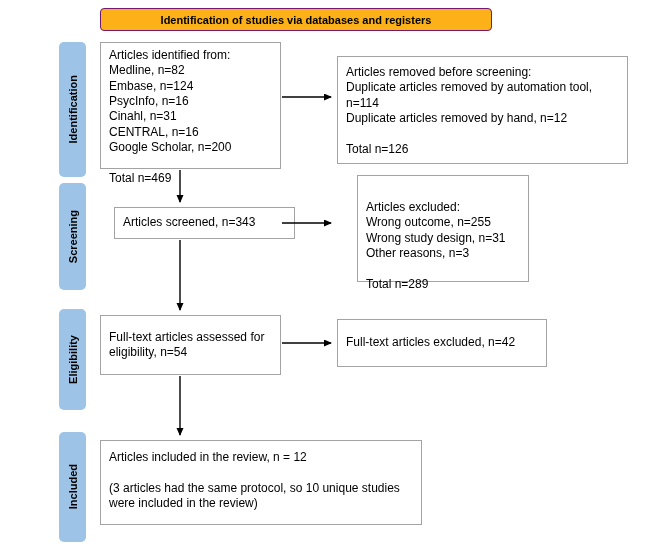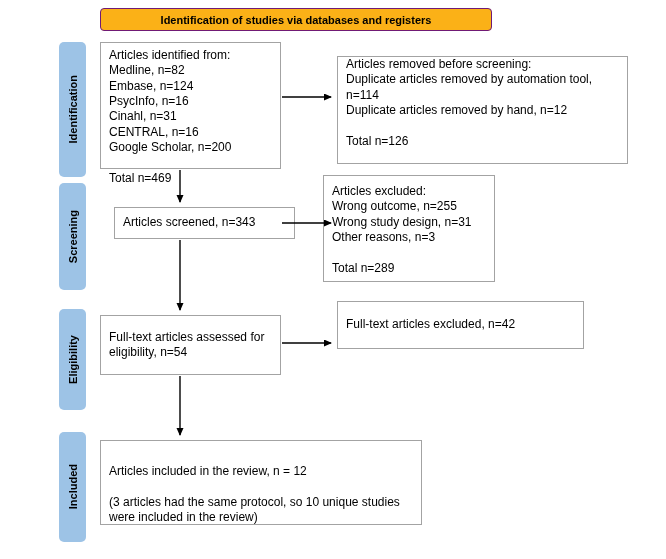--- a/index.html
+++ b/index.html
@@ -85,41 +85,41 @@
   <div class="box" style="left:100px; top:42px; width:181px; height:127px;">Articles identified from:
 Medline, n=82
 Embase, n=124
 PsycInfo, n=16
 Cinahl, n=31
 CENTRAL, n=16
 Google Scholar, n=200
 
 Total n=469</div>
 
-  <div class="box" style="left:337px; top:56px; width:291px; height:108px; padding-top:0;">Articles removed before screening:
+  <div class="box" style="left:337px; top:56px; width:291px; height:108px; padding-top:8px;">Articles removed before screening:
 Duplicate articles removed by automation tool, n=114
 Duplicate articles removed by hand, n=12
 
 Total n=126</div>
 
   <div class="box center-v" style="left:100px; top:207px; width:181px; height:32px;margin-left:14px;">Articles screened, n=343</div>
 
-  <div class="box" style="left:323px; top:175px; width:172px; height:107px; padding-top:8px;">Articles excluded:
+  <div class="box" style="left:357px; top:175px; width:172px; height:107px; padding-top:24px;">Articles excluded:
 Wrong outcome, n=255
 Wrong study design, n=31
 Other reasons, n=3
 
 Total n=289</div>
 
   <div class="box center-v" style="left:100px; top:315px; width:181px; height:60px;">Full-text articles assessed for
 eligibility, n=54</div>
 
-  <div class="box center-v" style="left:337px; top:301px; width:247px; height:48px;">Full-text articles excluded, n=42</div>
+  <div class="box center-v" style="left:337px; top:319px; width:210px; height:48px;">Full-text articles excluded, n=42</div>
 
-  <div class="box" style="left:100px; top:440px; width:322px; height:85px; padding-top:23px;">Articles included in the review, n = 12
+  <div class="box" style="left:100px; top:440px; width:322px; height:85px; padding-top:9px;">Articles included in the review, n = 12
 
 (3 articles had the same protocol, so 10 unique studies
 were included in the review)</div>
 
   <svg class="arrows" width="666" height="559">
     <defs>
       <marker id="ah" markerWidth="9" markerHeight="8" refX="7" refY="3.5" orient="auto" markerUnits="userSpaceOnUse">
         <path d="M0,0 L8,3.5 L0,7 Z" fill="#000"></path>
       </marker>
     </defs>

